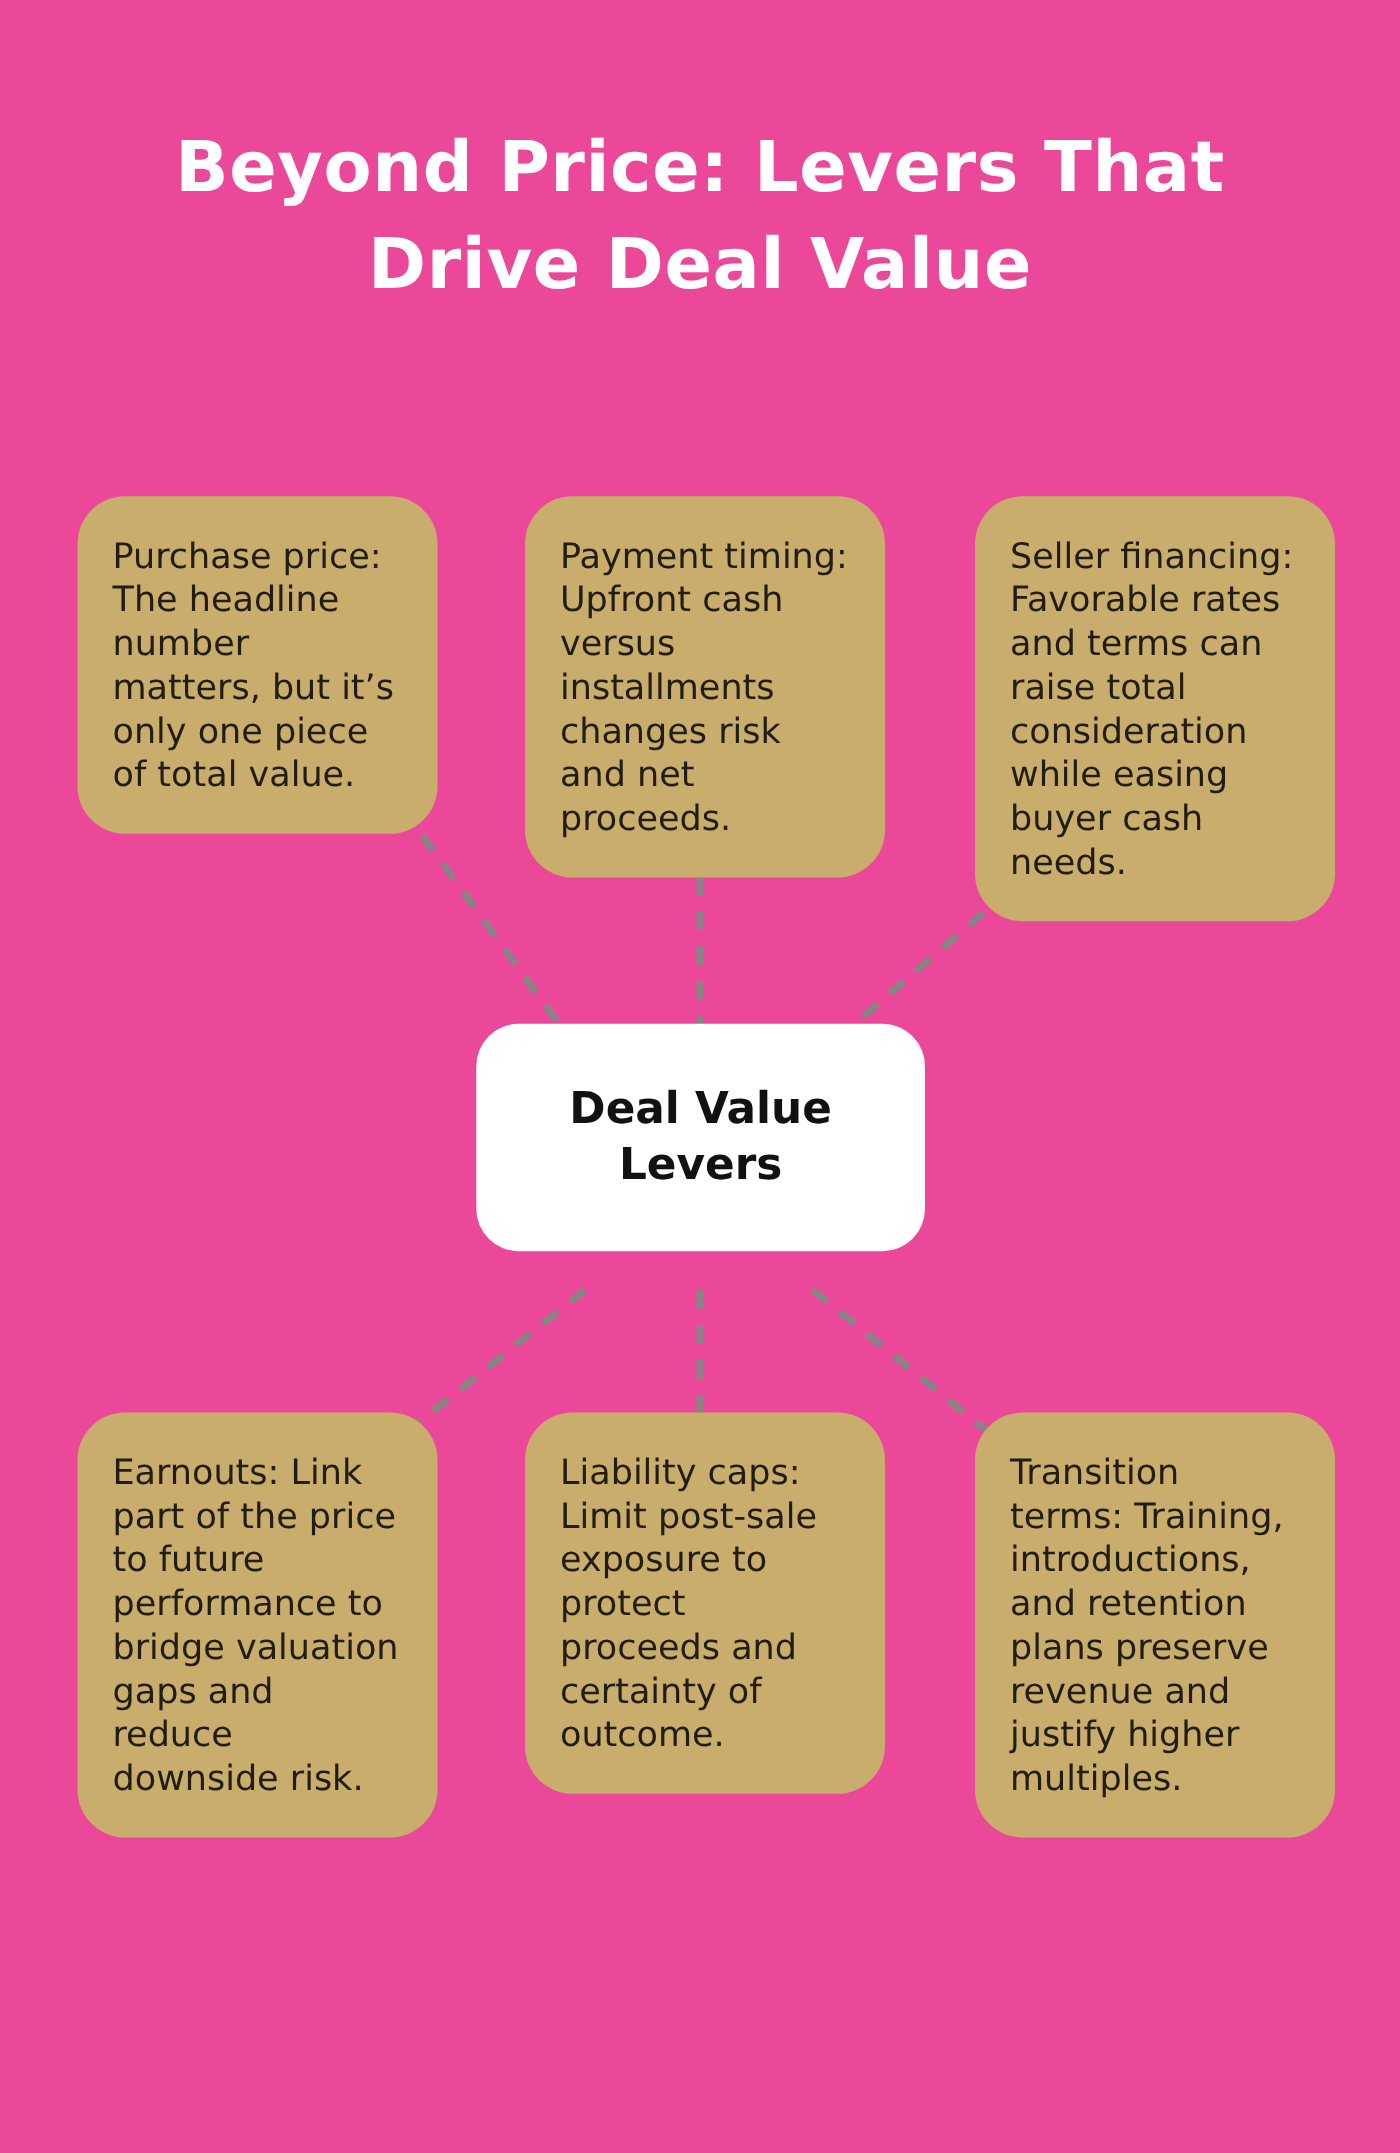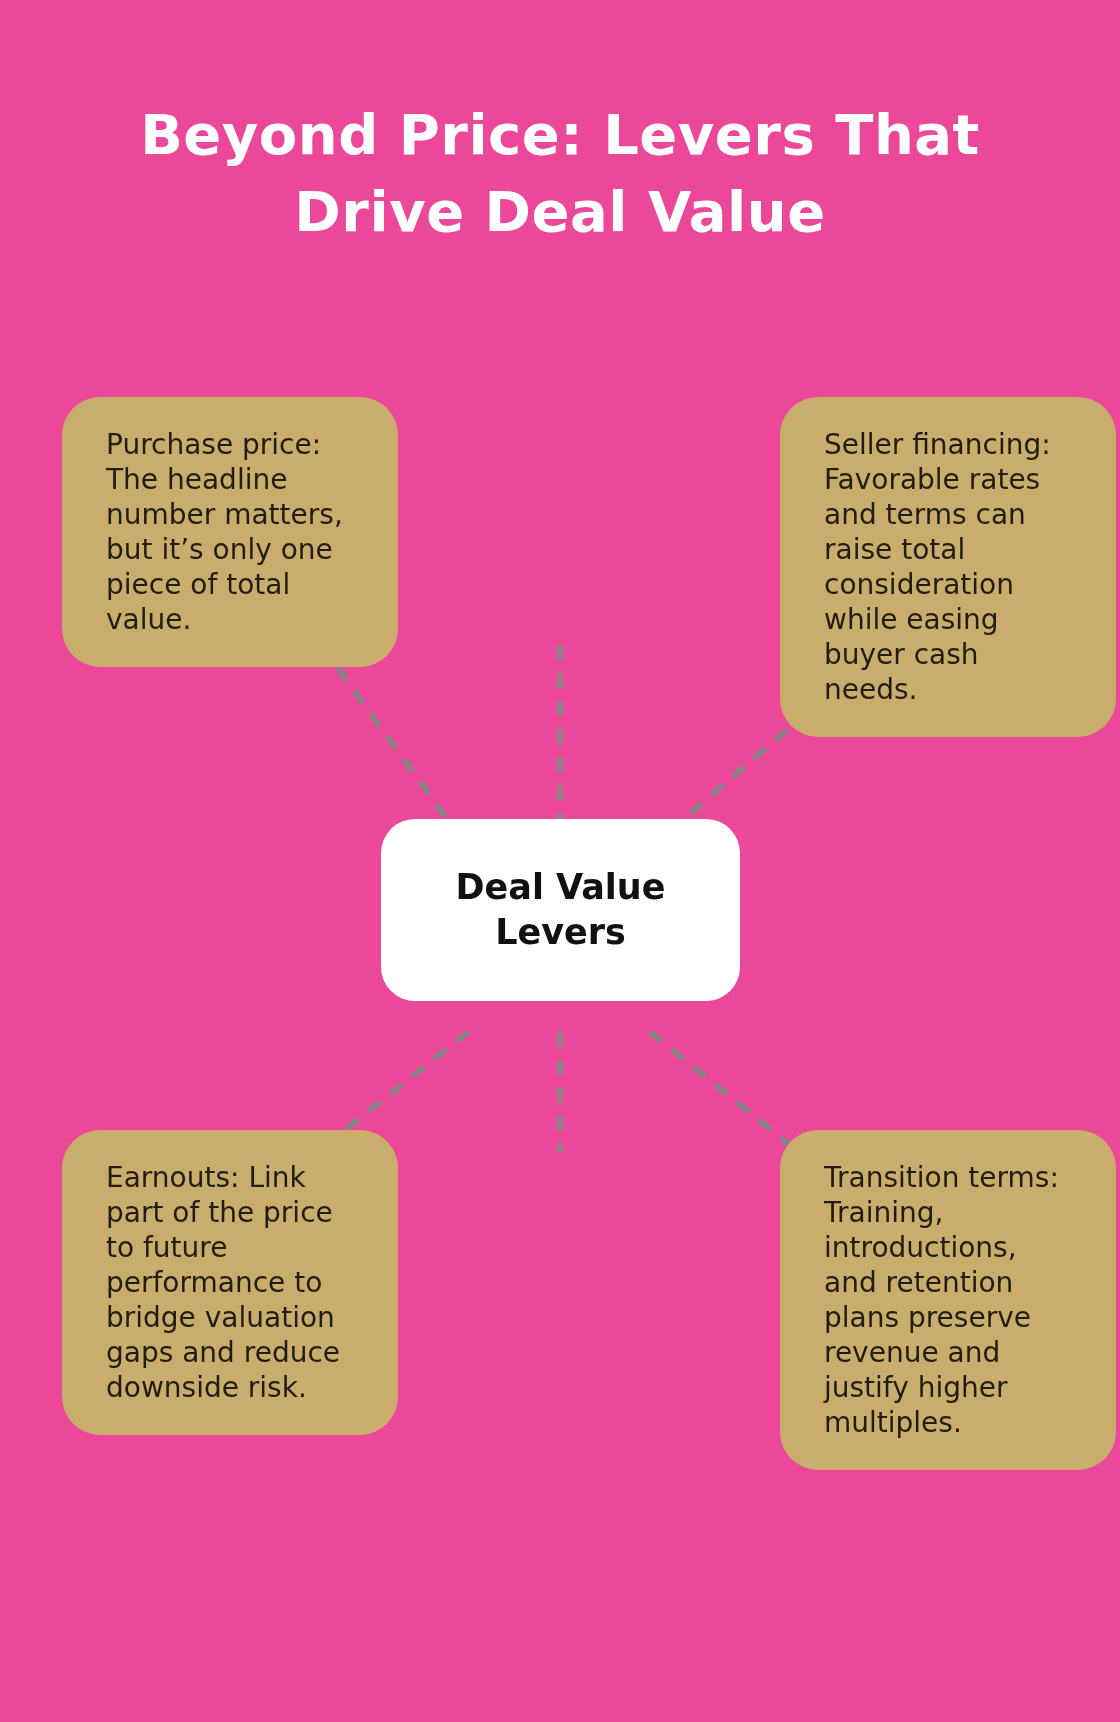--- a/index.html
+++ b/index.html
@@ -32,27 +32,27 @@
   .connectors {
     position: absolute;
     top: 0;
     left: 0;
     width: 1120px;
     height: 1722px;
     z-index: 1;
   }
   .node {
     position: absolute;
-    width: 336px;
+    width: 288px;
     box-sizing: border-box;
     background: #c9ad6c;
     color: #211d12;
     font-size: 28px;
     line-height: 35px;
-    padding: 30px 44px;
+    padding: 30px 28px;
     border-radius: 38px;
     z-index: 2;
   }
   .n1 { left: 62px;  top: 397px; }
   .n2 { left: 420px; top: 397px; }
   .n3 { left: 780px; top: 397px; }
   .n4 { left: 62px;  top: 1130px; }
   .n5 { left: 420px; top: 1130px; }
   .n6 { left: 780px; top: 1130px; }
   .center-node {
@@ -88,19 +88,21 @@
       <line x1="305" y1="623" x2="468" y2="848" stroke="#858585"></line>
       <line x1="560" y1="645" x2="560" y2="848" stroke="#858585"></line>
       <line x1="808" y1="712" x2="650" y2="848" stroke="#858585"></line>
       <line x1="468" y1="1032" x2="310" y2="1158" stroke="#858585"></line>
       <line x1="560" y1="1032" x2="560" y2="1152" stroke="#858585"></line>
       <line x1="650" y1="1032" x2="806" y2="1158" stroke="#858585"></line>
     </g>
   </svg>
 
   <div class="node n1">Purchase price: The headline number matters, but it’s only one piece of total value.</div>
+  <div class="node n2">Payment timing: Upfront cash versus installments changes risk and net proceeds.</div>
   <div class="node n4">Earnouts: Link part of the price to future performance to bridge valuation gaps and reduce downside risk.</div>
   <div class="node n3">Seller financing: Favorable rates and terms can raise total consideration while easing buyer cash needs.</div>
+  <div class="node n5">Liability caps: Limit post-sale exposure to protect proceeds and certainty of outcome.</div>
   <div class="node n6">Transition terms: Training, introductions, and retention plans preserve revenue and justify higher multiples.</div>
 
   <div class="center-node">Deal Value Levers</div>
 
 </div>
 
 </body></html>

